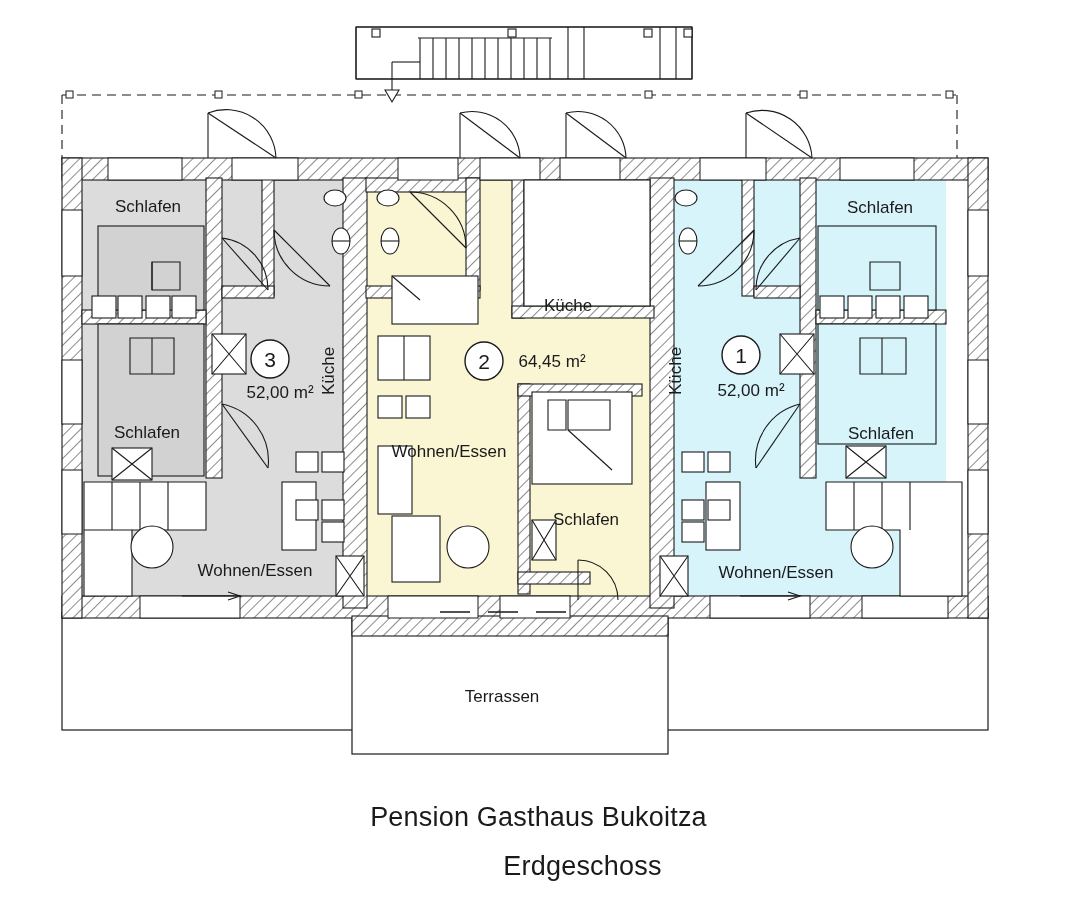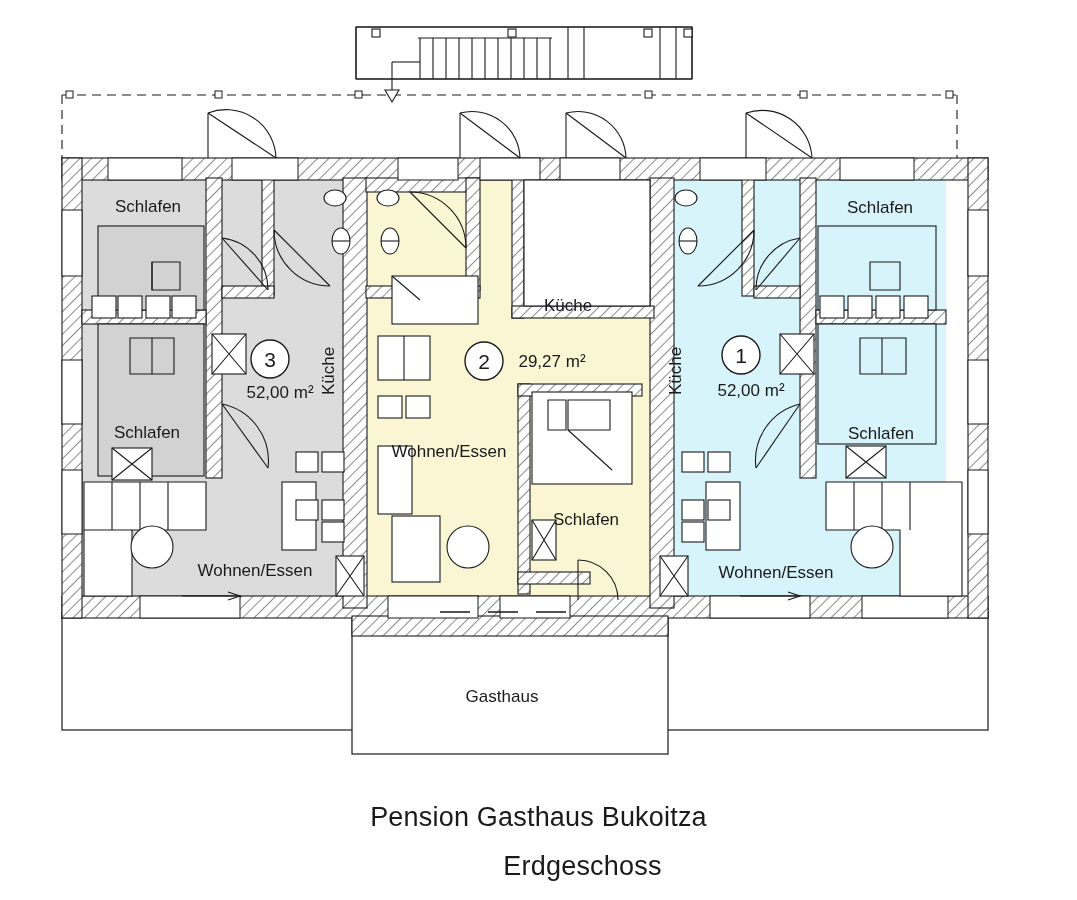--- a/index.html
+++ b/index.html
@@ -354,25 +354,25 @@
 <div class="lbl" style="left:147px; top:433px;">Schlafen</div>
 <div class="lbl vert" style="left:329px; top:371px;">Küche</div>
 <div class="lbl" style="left:255px; top:571px;">Wohnen/Essen</div>
 <div class="unitnum" style="left:270px; top:360px;">3</div>
 <div class="lbl area" style="left:280px; top:393px;">52,00 m²</div>
 
 <div class="lbl" style="left:568px; top:306px;">Küche</div>
 <div class="lbl" style="left:449px; top:452px;">Wohnen/Essen</div>
 <div class="lbl" style="left:586px; top:520px;">Schlafen</div>
 <div class="unitnum" style="left:484px; top:362px;">2</div>
-<div class="lbl area" style="left:552px; top:362px;">29,27 m²</div>
+<div class="lbl area" style="left:552px; top:362px;">64,45 m²</div>
 
 <div class="lbl" style="left:880px; top:208px;">Schlafen</div>
 <div class="lbl" style="left:881px; top:434px;">Schlafen</div>
 <div class="lbl vert" style="left:676px; top:371px;">Küche</div>
 <div class="lbl" style="left:776px; top:573px;">Wohnen/Essen</div>
 <div class="unitnum" style="left:741px; top:356px;">1</div>
 <div class="lbl area" style="left:751px; top:391px;">52,00 m²</div>
 
-<div class="lbl" style="left:502px; top:697px;">Gasthaus</div>
+<div class="lbl" style="left:502px; top:697px;">Terrassen</div>
 
 <div class="cap" id="caption-title">Pension Gasthaus Bukoitza</div>
 <div class="cap" id="caption-sub">Erdgeschoss</div>
 
 </body></html>

